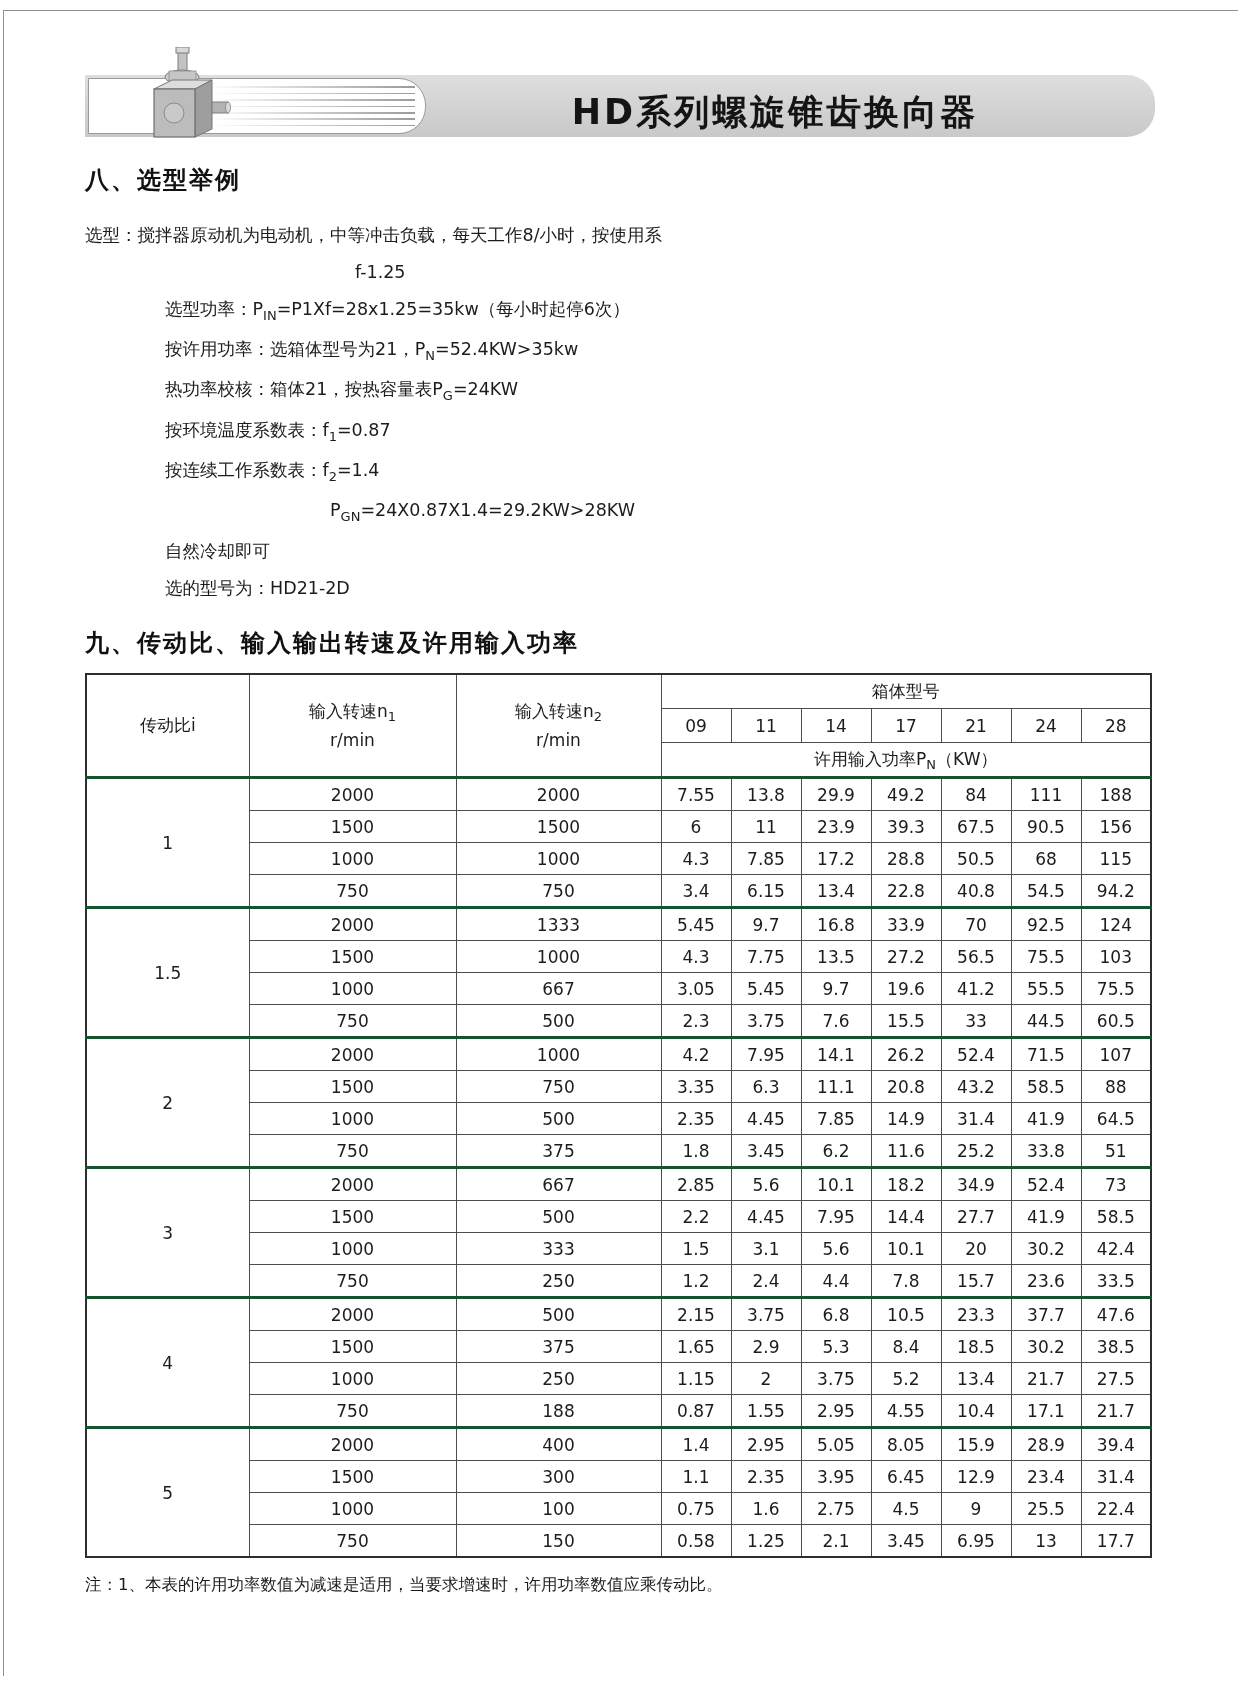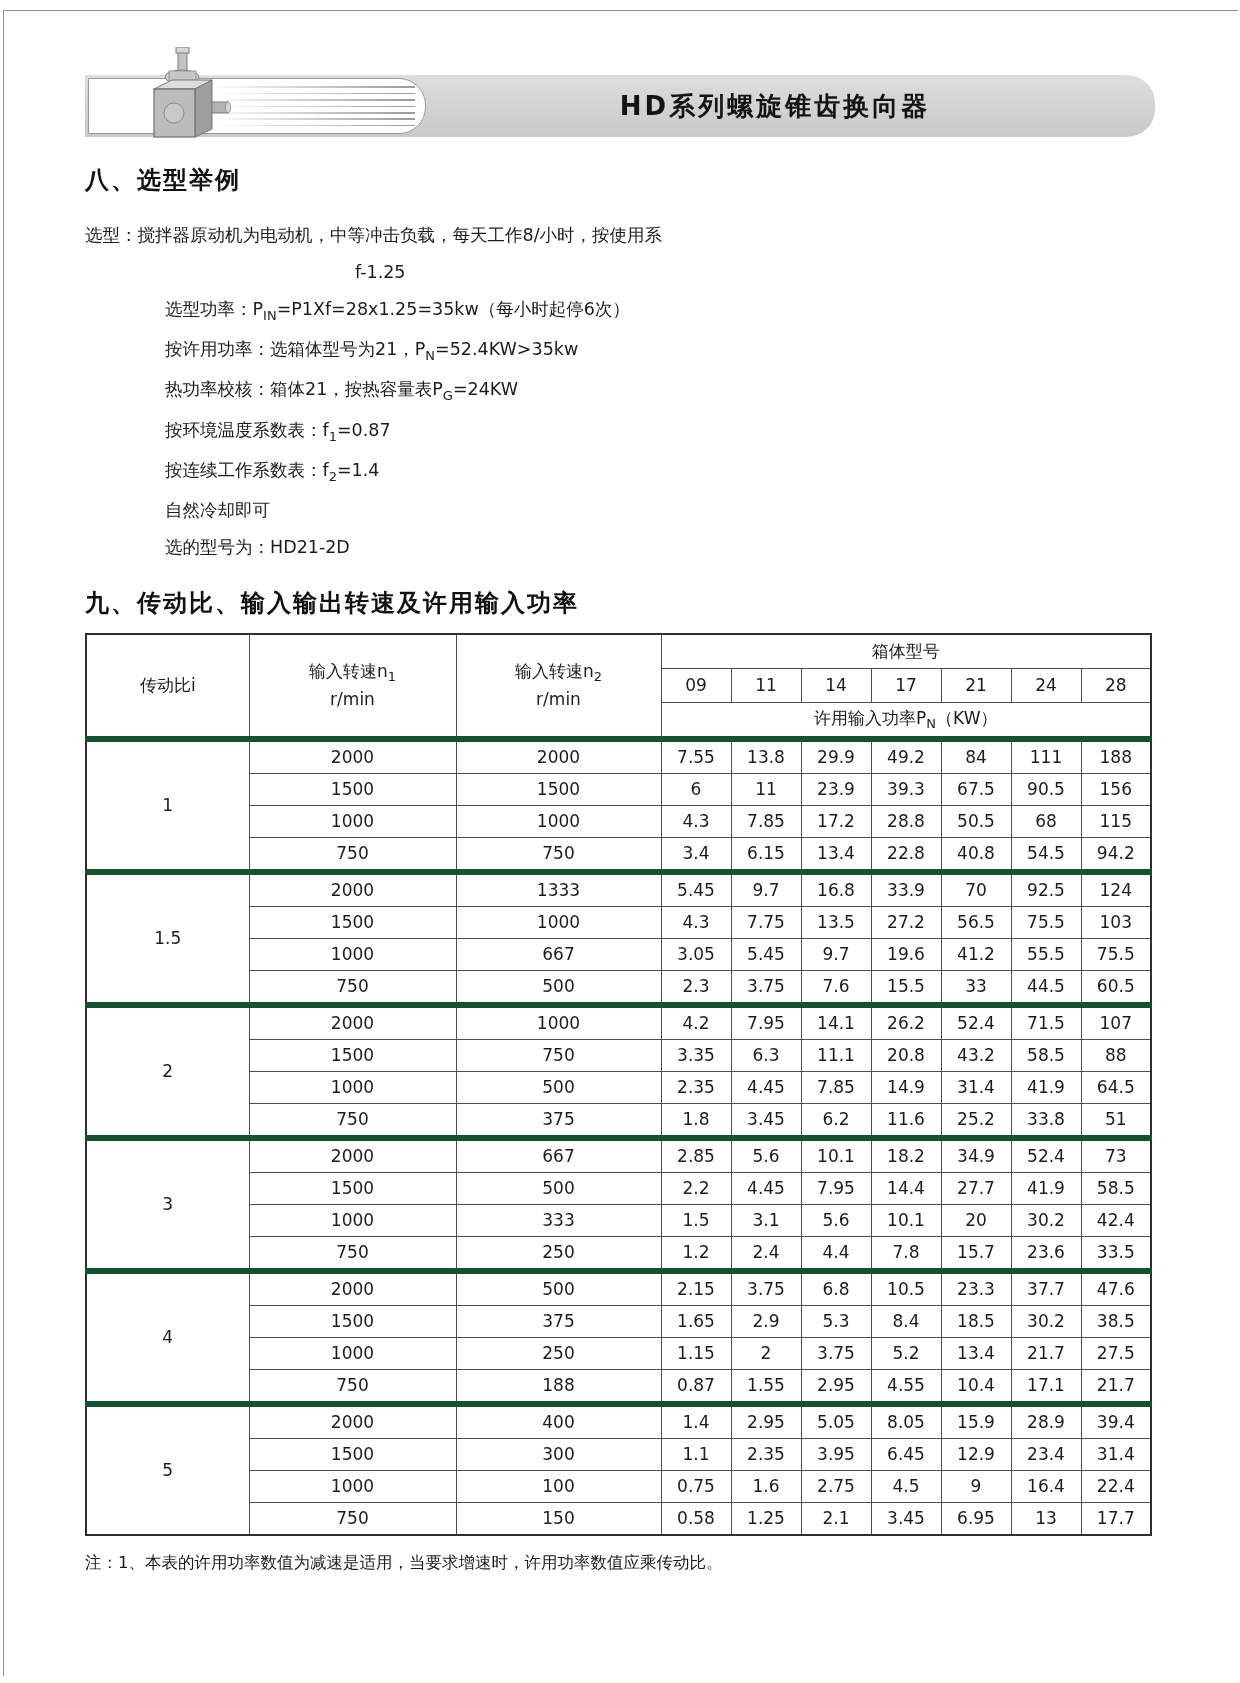--- a/index.html
+++ b/index.html
@@ -25,21 +25,21 @@
   }
   .stripes {
     position:absolute; left:120px; right:10px; top:7px; bottom:7px;
     background:
       linear-gradient(90deg,#ffffff 0%,rgba(255,255,255,0.55) 45%,rgba(255,255,255,0) 100%),
       repeating-linear-gradient(180deg,#9b9b9b 0px,#9b9b9b 1.5px,transparent 1.5px,transparent 6.5px);
   }
   .gearbox { position:absolute; left:48px; top:-28px; width:100px; height:112px; z-index:2; }
   .banner-title {
     position:absolute; left:460px; top:14px; width:460px; text-align:center;
-    font-size:26px; font-weight:600; letter-spacing:3px; color:#141414;
+    font-size:35px; font-weight:600; letter-spacing:3px; color:#141414;
   }
   
   .content { position:absolute; left:85px; top:158px; width:1070px; }
   .sec-heading { font-size:24px; font-weight:700; letter-spacing:2px; margin:6px 0 24px 0; color:#111; }
   .sec-heading.h9 { margin-top:28px; margin-bottom:14px; }
   .line { font-size:17.5px; line-height:1.3; margin:0 0 14px 0; white-space:nowrap; }
   .ind0 { margin-left:0; }
   .ind1 { margin-left:36px; }
   .ind2 { margin-left:80px; }
   .ind3 { margin-left:245px; }
@@ -51,21 +51,21 @@
     border-collapse:collapse; table-layout:fixed; width:1065px;
     border:2px solid #2e2e2e; font-size:17px;
   }
   table.ratio th, table.ratio td {
     border:1px solid #4d4d4d; text-align:center; vertical-align:middle;
     padding:0; font-weight:400; color:#1c1c1c;
   }
   table.ratio thead th { height:33px; }
   table.ratio thead { border-bottom:2px solid #2e2e2e; }
   table.ratio tbody td { height:31px; }
-  table.ratio tr.group-start td { border-top:6px solid #14532d; }
+  table.ratio tr.group-start td { border-top:3px solid #14532d; }
   .dual { line-height:1.45; }
   
   .notes { margin-top:16px; font-size:16.5px; }
   .notes .note-line { margin:0 0 12px 0; }
 </style>
 </head>
 <body>
 
 <div class="page">
   <div class="scan-frame"></div>
@@ -93,20 +93,21 @@
     <h2 class="sec-heading">八、选型举例</h2>
 
     <div id="selection-lines" class="sel-block">
         <div class="line ind0"><span>选型：搅拌器原动机为电动机，中等冲击负载，每天工作8/小时，按使用系</span></div>
         <div class="line ind4"><span>f-1.25</span></div>
         <div class="line ind2"><span>选型功率：P</span><sub>IN</sub><span>=P1Xf=28x1.25=35kw（每小时起停6次）</span></div>
         <div class="line ind2"><span>按许用功率：选箱体型号为21，P</span><sub>N</sub><span>=52.4KW&gt;35kw</span></div>
         <div class="line ind2"><span>热功率校核：箱体21，按热容量表P</span><sub>G</sub><span>=24KW</span></div>
         <div class="line ind2"><span>按环境温度系数表：f</span><sub>1</sub><span>=0.87</span></div>
         <div class="line ind2"><span>按连续工作系数表：f</span><sub>2</sub><span>=1.4</span></div>
+        <div class="line ind3"><span>P</span><sub>GN</sub><span>=24X0.87X1.4=29.2KW&gt;28KW</span></div>
         <div class="line ind2"><span>自然冷却即可</span></div>
         <div class="line ind2"><span>选的型号为：HD21-2D</span></div>
       </div>
 
     <h2 class="sec-heading h9">九、传动比、输入输出转速及许用输入功率</h2>
 
     <table class="ratio" id="ratio-table">
         <colgroup>
           <col style="width: 163px;">
           <col style="width: 207px;">
@@ -395,21 +396,21 @@
             <td>31.4</td>
           </tr>
           <tr>
             <td>1000</td>
             <td>100</td>
             <td>0.75</td>
             <td>1.6</td>
             <td>2.75</td>
             <td>4.5</td>
             <td>9</td>
-            <td>16.4</td>
+            <td>25.5</td>
             <td>22.4</td>
           </tr>
           <tr>
             <td>750</td>
             <td>150</td>
             <td>0.58</td>
             <td>1.25</td>
             <td>2.1</td>
             <td>3.45</td>
             <td>6.95</td>

